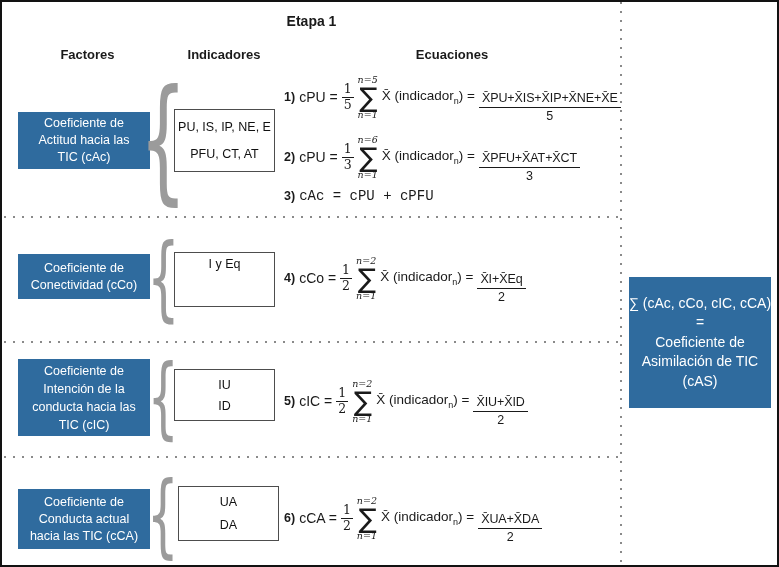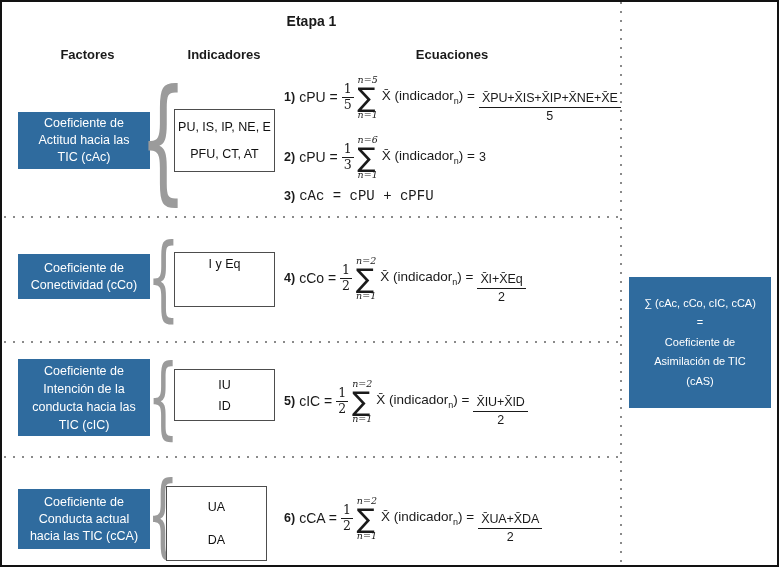--- a/index.html
+++ b/index.html
@@ -28,33 +28,33 @@
          display:flex;align-items:center;justify-content:center;width:30px;font-weight:400;}
   .brace span{display:block;}
 
   
   .eq{position:absolute;display:flex;align-items:center;gap:4px;font-size:13.5px;white-space:nowrap;}
   .eq .lab{font-weight:bold;font-size:12.5px;}
   .eq .lhs{font-size:14px;}
   .frac{display:inline-flex;flex-direction:column;align-items:center;line-height:1.15;
         font-family:"DejaVu Serif",serif;font-size:12.5px;}
   .frac .fn{border-bottom:1.3px solid #1a1a1a;padding:0 2px;}
-  .sum{display:inline-flex;flex-direction:column;align-items:flex-start;line-height:1;}
+  .sum{display:inline-flex;flex-direction:column;align-items:flex-end;line-height:1;}
   .sum .lim{font-family:"DejaVu Serif",serif;font-style:italic;font-size:9.5px;line-height:10px;}
   .sum .sigma{font-size:27px;line-height:25px;font-family:"DejaVu Sans",sans-serif;}
   .term{font-size:13.5px;}
   .term sub{font-size:9px;}
   .resfrac{display:inline-flex;flex-direction:column;align-items:center;font-size:12.5px;line-height:1.3;}
   .resfrac .fn{border-bottom:1.4px solid #1a1a1a;padding:0 3px 1px;letter-spacing:-0.1px;margin-top:20px;}
   .simple{font-size:14px;font-family:Liberation Mono, monospace;}
 
   .stage2box{position:absolute;left:627px;top:275px;width:142px;height:131px;
              background:var(--box-blue,#2F6B9E);color:#fff;box-sizing:border-box;
              display:flex;flex-direction:column;justify-content:center;align-items:center;
-             text-align:center;font-size:11px;line-height:19.5px;white-space:nowrap;}
+             text-align:center;font-size:14px;line-height:19.5px;white-space:nowrap;}
 </style>
 </head>
 <body>
 
 <div class="canvas">
 
   <div class="v-dot"></div>
   <div class="h-dot" style="top:214px"></div>
   <div class="h-dot" style="top:339px"></div>
   <div class="h-dot" style="top:454px"></div>
@@ -104,20 +104,21 @@
       <span class="fn">1</span>
       <span class="fd">3</span>
     </span>
     <span class="sum">
       <span class="lim">n=6</span>
       <span class="sigma">∑</span>
       <span class="lim">n=1</span>
     </span>
     <span class="term"><span>X̄ (indicador</span><sub>n</sub><span>) =</span></span>
     <span class="resfrac">
+      <span class="fn">X̄PFU+X̄AT+X̄CT</span>
       <span class="fd">3</span>
     </span>
   </div>
 
   <div class="eq" style="left:282px;top:184px;height:20px">
     <span class="lab">3)</span>
     <span class="simple">cAc = cPU + cPFU</span>
   </div>
 
   <div class="bluebox" style="left:16px;top:252px;width:132px;height:45px">
@@ -184,21 +185,21 @@
   </div>
 
   <div class="bluebox" style="left:16px;top:487px;width:132px;height:60px">
     <span>Coeficiente de</span>
     <span>Conducta actual</span>
     <span>hacia las TIC (cCA)</span>
   </div>
   <div class="brace" style="left:146px;top:468px;height:90px">
     <span style="font-size:84px;line-height:90px;transform:scale(0.6,1.08)">{</span>
   </div>
-  <div class="indbox" style="left:164px;top:484px;width:101px;height:75px">
+  <div class="indbox" style="left:176px;top:484px;width:101px;height:55px">
     <span>UA</span>
     <span>DA</span>
   </div>
 
   <div class="eq" style="left:282px;top:488px;height:56px">
     <span class="lab">6)</span>
     <span class="lhs">cCA =</span>
     <span class="frac">
       <span class="fn">1</span>
       <span class="fd">2</span>

